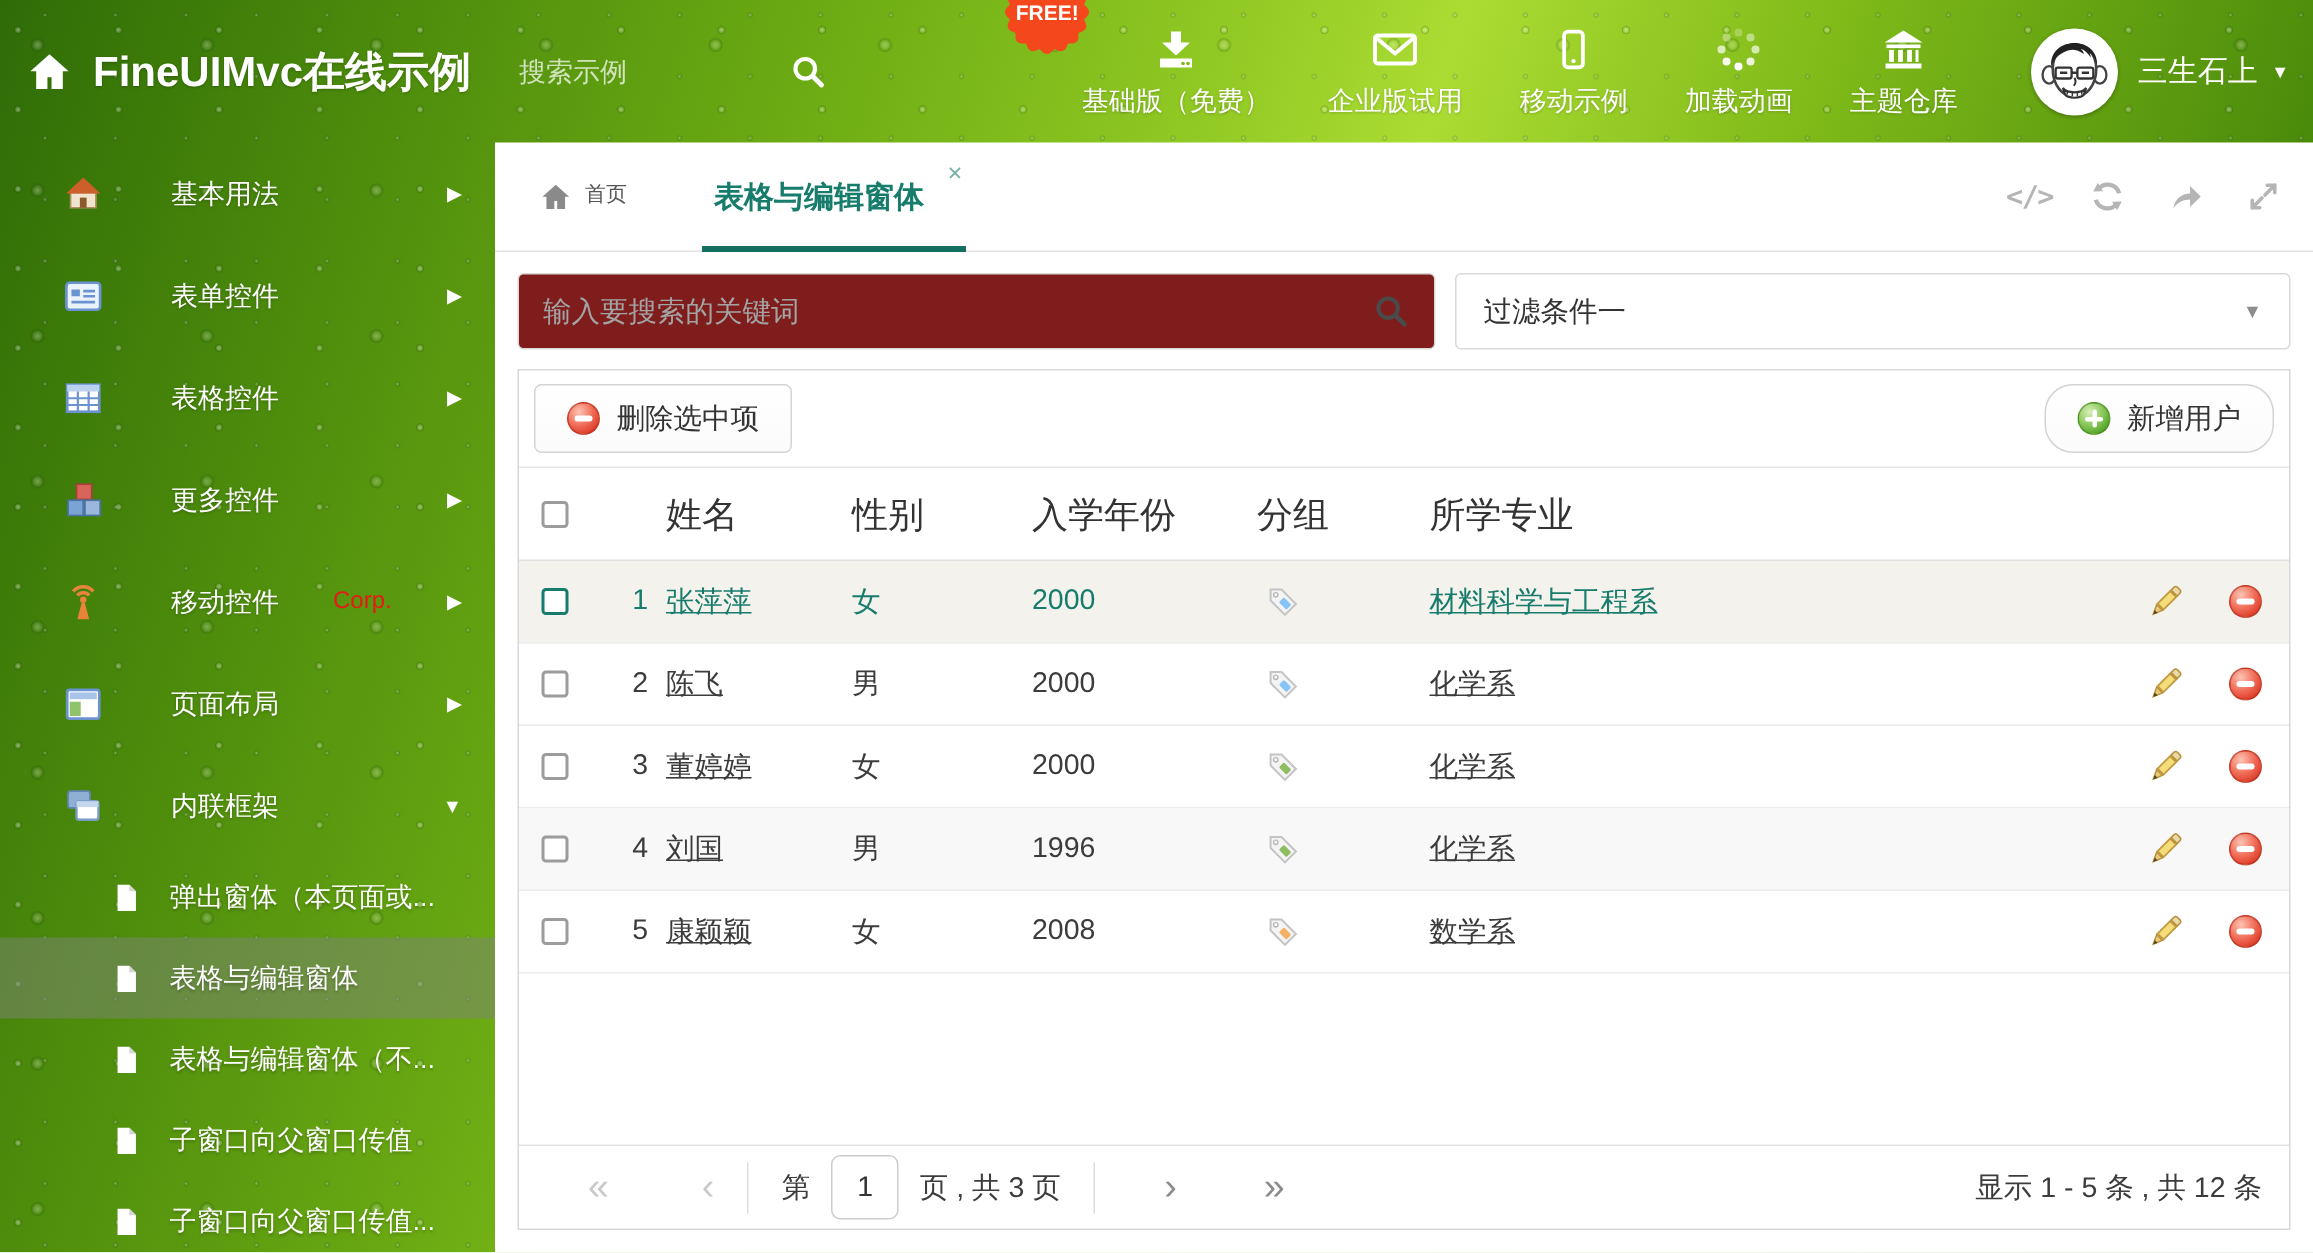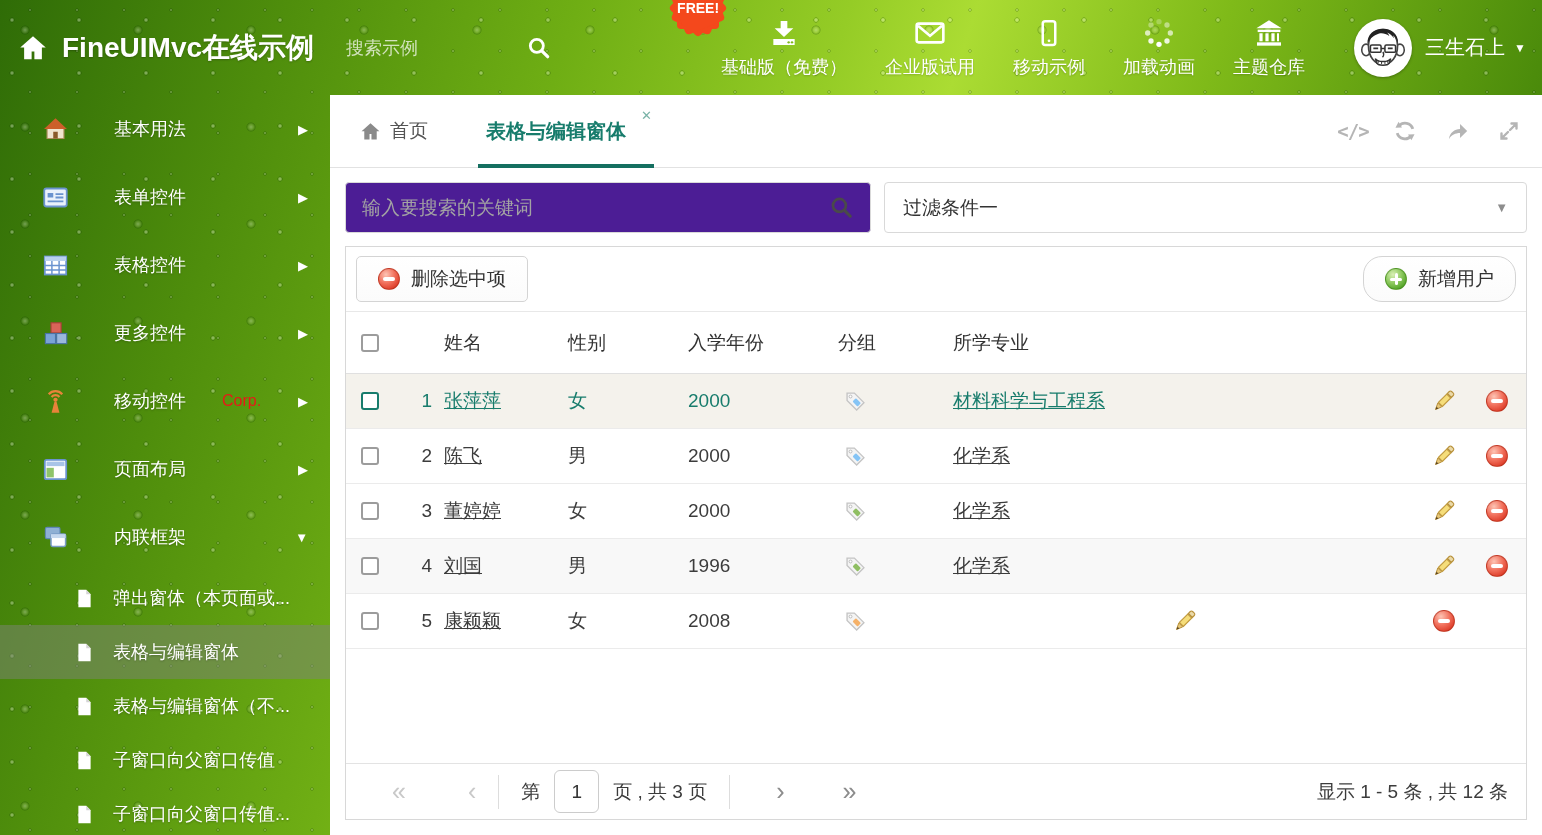--- a/index.html
+++ b/index.html
@@ -45,43 +45,43 @@
   .side-item .corp { color:#e81818; font-size:16px; margin-left:8px; }
   .side-item .arr { position:absolute; right:22px; font-size:13px; }
   .side-sub { height:54px; display:flex; align-items:center; padding-left:74px; position:relative; cursor:pointer; }
   .side-sub .sicon { width:21px; height:21px; margin-right:18px; flex:none; }
   .side-sub .lbl { font-size:18px; text-shadow:0 1px 2px rgba(0,0,0,.25); white-space:nowrap; }
   .side-sub.selected { background:rgba(125,132,120,.5); }
 
   
   .main { position:absolute; left:330px; top:95px; right:0; bottom:0; background:#fff; }
   .tabstrip { height:73px; border-bottom:1px solid #e2e2e2; display:flex; align-items:center; position:relative; }
-  .tab-home { margin-left:30px; display:flex; align-items:center; gap:9px; color:#555; font-size:19px; cursor:pointer; }
+  .tab-home { margin-left:30px; display:flex; gap:9px; color:#555; font-size:14px; cursor:pointer; }
   .tab-active { margin-left:50px; position:relative; height:100%; display:flex; align-items:center; padding:0 28px 0 8px; cursor:pointer; }
   .tab-active .lbl { font-size:20px; font-weight:bold; color:#177c6c; }
   .tab-active .cls { position:absolute; top:13px; right:2px; font-size:13px; font-weight:bold; color:#79b3a7; }
   .tab-active .bar { position:absolute; left:0; right:0; bottom:-1px; height:4px; background:#156f60; }
   .win-tools { margin-left:auto; margin-right:20px; display:flex; align-items:center; gap:26px; }
   .win-tools .wt { width:26px; height:26px; display:flex; align-items:center; justify-content:center; cursor:pointer; }
   .wt-code { font-size:19px; font-weight:bold; color:#b5b5b5; letter-spacing:-1px; font-family:"DejaVu Sans Mono",monospace; }
 
   .content { padding:14px 15px; }
   .filter-row { display:flex; gap:13px; height:51px; margin-bottom:13px; }
-  .search-box { width:526px; border:1px solid #d9d9d9; border-radius:4px; display:flex; align-items:center; padding:0 16px; background:#4c1d95; }
+  .search-box { width:612px; border:1px solid #d9d9d9; border-radius:4px; display:flex; align-items:center; padding:0 16px; background:#7f1d1d; }
   .search-box .ph { font-size:19px; color:#a3a3a3; flex:1; }
   .select-box { flex:1; border:1px solid #d9d9d9; border-radius:4px; display:flex; align-items:center; padding:0 18px; font-size:19px; color:#333; background:#fff; }
   .select-box .caret { margin-left:auto; color:#8d8d8d; font-size:13px; }
 
   .grid-panel { border:1px solid #d8d8d8; height:574px; display:flex; flex-direction:column; background:#fff; }
   .grid-toolbar { padding:9px 10px; border-bottom:1px solid #e8e8e8; display:flex; align-items:center; }
   .btn { height:46px; display:inline-flex; align-items:center; gap:11px; padding:0 21px; border:1px solid #d4d4d4; border-radius:5px; background:linear-gradient(#ffffff,#fbfbfb); font-size:19px; color:#333; cursor:pointer; }
   .btn-add { margin-left:auto;border-radius:19px; }
 
   .grid-head, .grid-row { display:grid; grid-template-columns:48px 46px 124px 120px 150px 115px 1fr 48px 58px; align-items:center; }
-  .grid-head { height:62px; border-bottom:1px solid #e0e0e0; font-size:19px; color:#333; }
+  .grid-head { height:62px; border-bottom:1px solid #e0e0e0; font-size:24px; color:#333; }
   .grid-row { height:55px; border-bottom:1px solid #ebebeb; font-size:19px; color:#3c3c3c; }
   .grid-row.alt { background:#f8f8f8; }
   .grid-row.selected { background:#f4f2ec; color:#177c6c; }
   .cell { padding:0 4px; }
   .c-check { display:flex; justify-content:center; }
   .cb { width:18px; height:18px; border:2px solid #9c9c9c; border-radius:3px; background:#fff; display:inline-block; }
   .grid-row.selected .cb { border-color:#177c6c; }
   .c-num { text-align:right; padding-right:8px; }
   .c-name a, .c-major a { color:inherit; text-decoration:underline; cursor:pointer; }
   .c-tag { display:flex; align-items:center; padding-left:10px; }
@@ -556,20 +556,21 @@
           <div class="cell c-name"><a>康颖颖</a></div>
           <div class="cell">女</div>
           <div class="cell">2008</div>
           <div class="cell c-tag">
               <svg width="23" height="23" viewBox="0 0 24 24">
                 <path d="M3.2 3.2h7.6l10 10-7.6 7.6-10-10z" fill="#f4f4f4" stroke="#c4c4c4" stroke-width="1.4"></path>
                 <circle cx="6.8" cy="6.8" r="1.5" fill="#fff" stroke="#b8b8b8" stroke-width="1"></circle>
                 <rect x="9.6" y="10.4" width="7.4" height="5" rx="1" transform="rotate(45 13.3 12.9)" fill="#f5b168"></rect>
               </svg>
             </div>
+          <div class="cell c-major"><a>数学系</a></div>
           <div class="cell c-act">
               <span>
                 <svg class="pencil" viewBox="0 0 24 24">
                   <path d="M3.5 20.5 5.8 14l3.9 3.9z" fill="#e8c87a" stroke="#b8913a" stroke-width="1"></path>
                   <path d="m3.5 20.5 1-2.8 1.9 1.9z" fill="#5a4420"></path>
                   <path d="M6.4 13.4 14.8 5l4 4-8.4 8.4z" fill="#f5dd7a" stroke="#c19a3f" stroke-width="1.2"></path>
                   <path d="m15.4 4.4 1.9-1.9a1.6 1.6 0 0 1 2.3 0l1.7 1.7a1.6 1.6 0 0 1 0 2.3l-1.9 1.9z" fill="#ead9a8" stroke="#b8913a" stroke-width="1.1"></path>
                 </svg>
               </span>
             </div>

